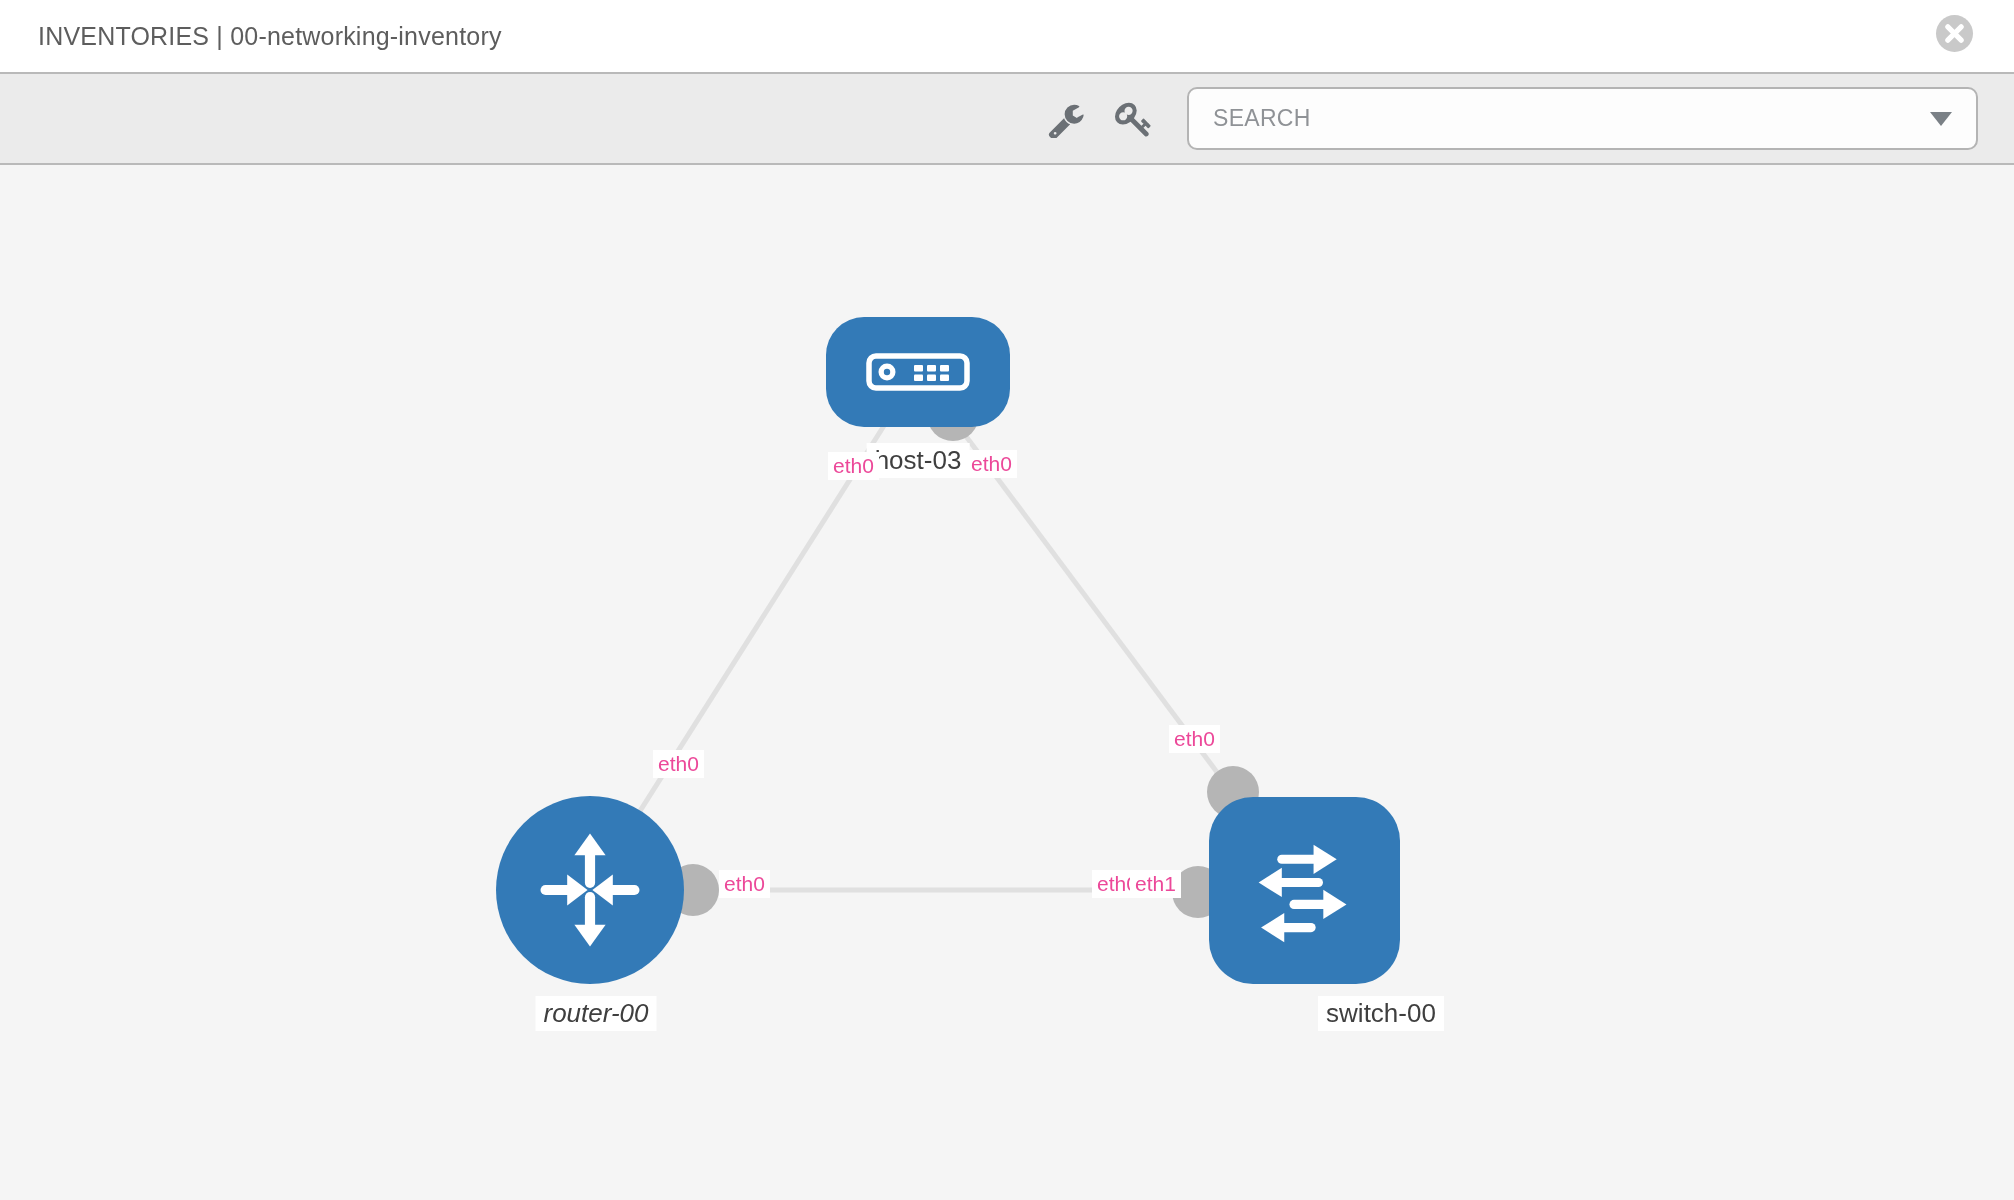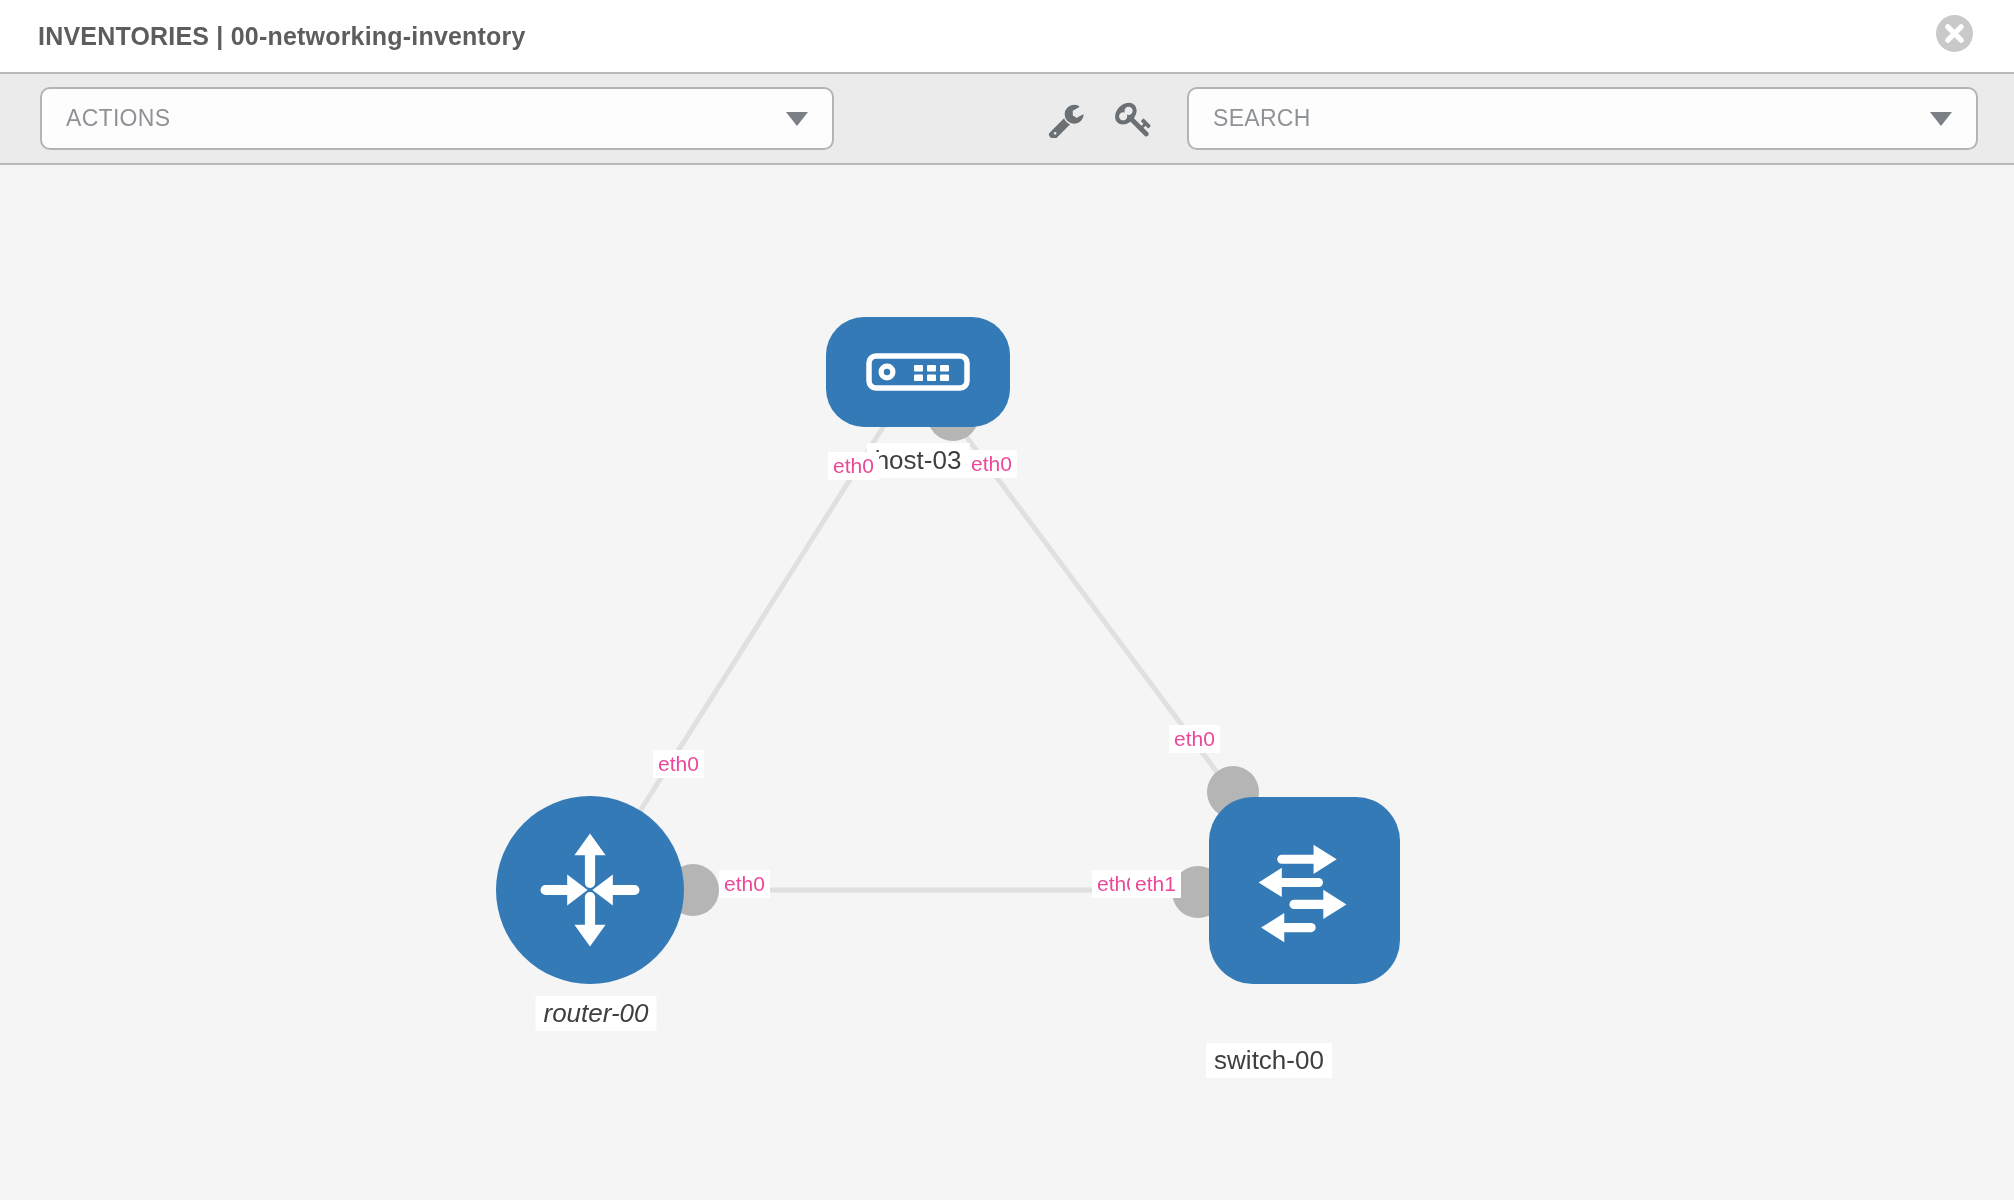--- a/index.html
+++ b/index.html
@@ -2,21 +2,21 @@
 <html><head>
 <meta charset="utf-8">
 <style>
   * { margin:0; padding:0; box-sizing:border-box; }
   html,body { width:2014px; height:1200px; overflow:hidden; background:#fff;
               font-family:"Liberation Sans", sans-serif; }
 
   
   .header { position:relative; height:72px; background:#fff;
             display:flex; align-items:center; padding:0 38px; }
-  .title { font-size:25px; font-weight:bold; color:#5d5d5d; letter-spacing:.2px; }
+  .title { font-size:25px; font-weight:normal; color:#5d5d5d; letter-spacing:.2px; }
   .close-btn { position:absolute; right:41px; top:15px; width:37px; height:37px;
                border-radius:50%; background:#c9c9c9; display:flex;
                align-items:center; justify-content:center; cursor:pointer; }
 
   
   .toolbar { position:relative; height:93px; background:#ebebeb;
              border-top:2px solid #b9b9b9; border-bottom:2px solid #b9b9b9; }
   .dropdown { position:absolute; top:13px; height:63px; background:#fdfdfd;
               border:2px solid #b4b4b4; border-radius:10px;
               display:flex; align-items:center; justify-content:space-between;
@@ -42,21 +42,21 @@
   .node-router { left:496px;  top:631px; width:188px; height:188px; border-radius:50%; }
   .node-switch { left:1209px; top:632px; width:191px; height:187px; border-radius:44px; }
 
   .nlabel { position:absolute; background:#fff; color:#3f3f3f; font-size:26px;
             padding:2px 8px; white-space:nowrap; transform:translateX(-50%); }
   .plabel { position:absolute; background:#fff; color:#ec4899; font-size:21px;
             padding:2px 5px; white-space:nowrap; }
 
   .lb-host-name   { left:918px;  top:278px; }
   .lb-router-name { left:596px;  top:831px;font-style:italic; }
-  .lb-switch-name { left:1269px; top:831px;margin-top:47px; }
+  .lb-switch-name { left:1381px; top:831px; }
 
   .lb-host-eth-left  { left:828px;  top:287px; }
   .lb-host-eth-right { left:966px;  top:285px; }
   .lb-router-link    { left:653px;  top:585px; }
   .lb-switch-link    { left:1169px; top:560px; }
   .lb-router-port    { left:719px;  top:705px; }
   .lb-switch-port-under { left:1092px; top:705px; z-index:1; }
   .lb-switch-port    { left:1130px; top:705px; z-index:2; }
 
   
@@ -82,24 +82,20 @@
   <div class="title">INVENTORIES | 00-networking-inventory</div>
   <div class="close-btn">
     <svg width="19" height="19" viewBox="0 0 20 20">
       <line x1="3" y1="3" x2="17" y2="17" stroke="#fff" stroke-width="5.5" stroke-linecap="round"></line>
       <line x1="17" y1="3" x2="3" y2="17" stroke="#fff" stroke-width="5.5" stroke-linecap="round"></line>
     </svg>
   </div>
 </div>
 
 <div class="toolbar">
-  <div class="dropdown dd-actions">
-    <span class="dd-label">ACTIONS</span>
-    <span class="caret"></span>
-  </div>
 
   <div class="tool-icon ti-wrench">
     <svg viewBox="0 0 1664 1792">
       <path d="M384 1568q0-26-19-45t-45-19-45 19-19 45 19 45 45 19 45-19 19-45zm644-420l-682 682q-37 37-90 37-52 0-91-37l-106-108q-38-36-38-90 0-53 38-91l681-681q39 98 114.5 173.5t173.5 114.5zm634-435q0 39-23 106-47 134-164.5 217.5t-258.5 83.5q-185 0-316.5-131.5t-131.5-316.5 131.5-316.5 316.5-131.5q58 0 121.5 16.5t107.5 46.5q16 11 16 28t-16 28l-293 169v224l193 107q5-3 79-48.5t135.5-81 70.5-35.5q15 0 23.5 10t8.5 25z"></path>
     </svg>
   </div>
 
   <div class="tool-icon ti-key">
     <svg viewBox="0 0 1792 1792">
       <path d="M832 512q0-80-56-136t-136-56-136 56-56 136q0 42 19 83-41-19-83-19-80 0-136 56t-56 136 56 136 136 56 136-56 56-136q0-42-19-83 41 19 83 19 80 0 136-56t56-136zm851 704q0 17-49 66t-66 49q-9 0-28.5-16t-36.5-33-38.5-40-24.5-26l-96 96 220 220q28 28 28 68 0 42-39 81t-81 39q-40 0-68-28l-671-671q-176 131-365 131-163 0-265.5-102.5t-102.5-265.5q0-160 95-313t248-248 313-95q163 0 265.5 102.5t102.5 265.5q0 189-131 365l355 355 96-96q-3-3-26-24.5t-40-38.5-33-36.5-16-28.5q0-17 49-66t66-49q13 0 23 10 6 6 46 44.5t82 79.5 86.5 86 73 78 28.5 41z"></path>

